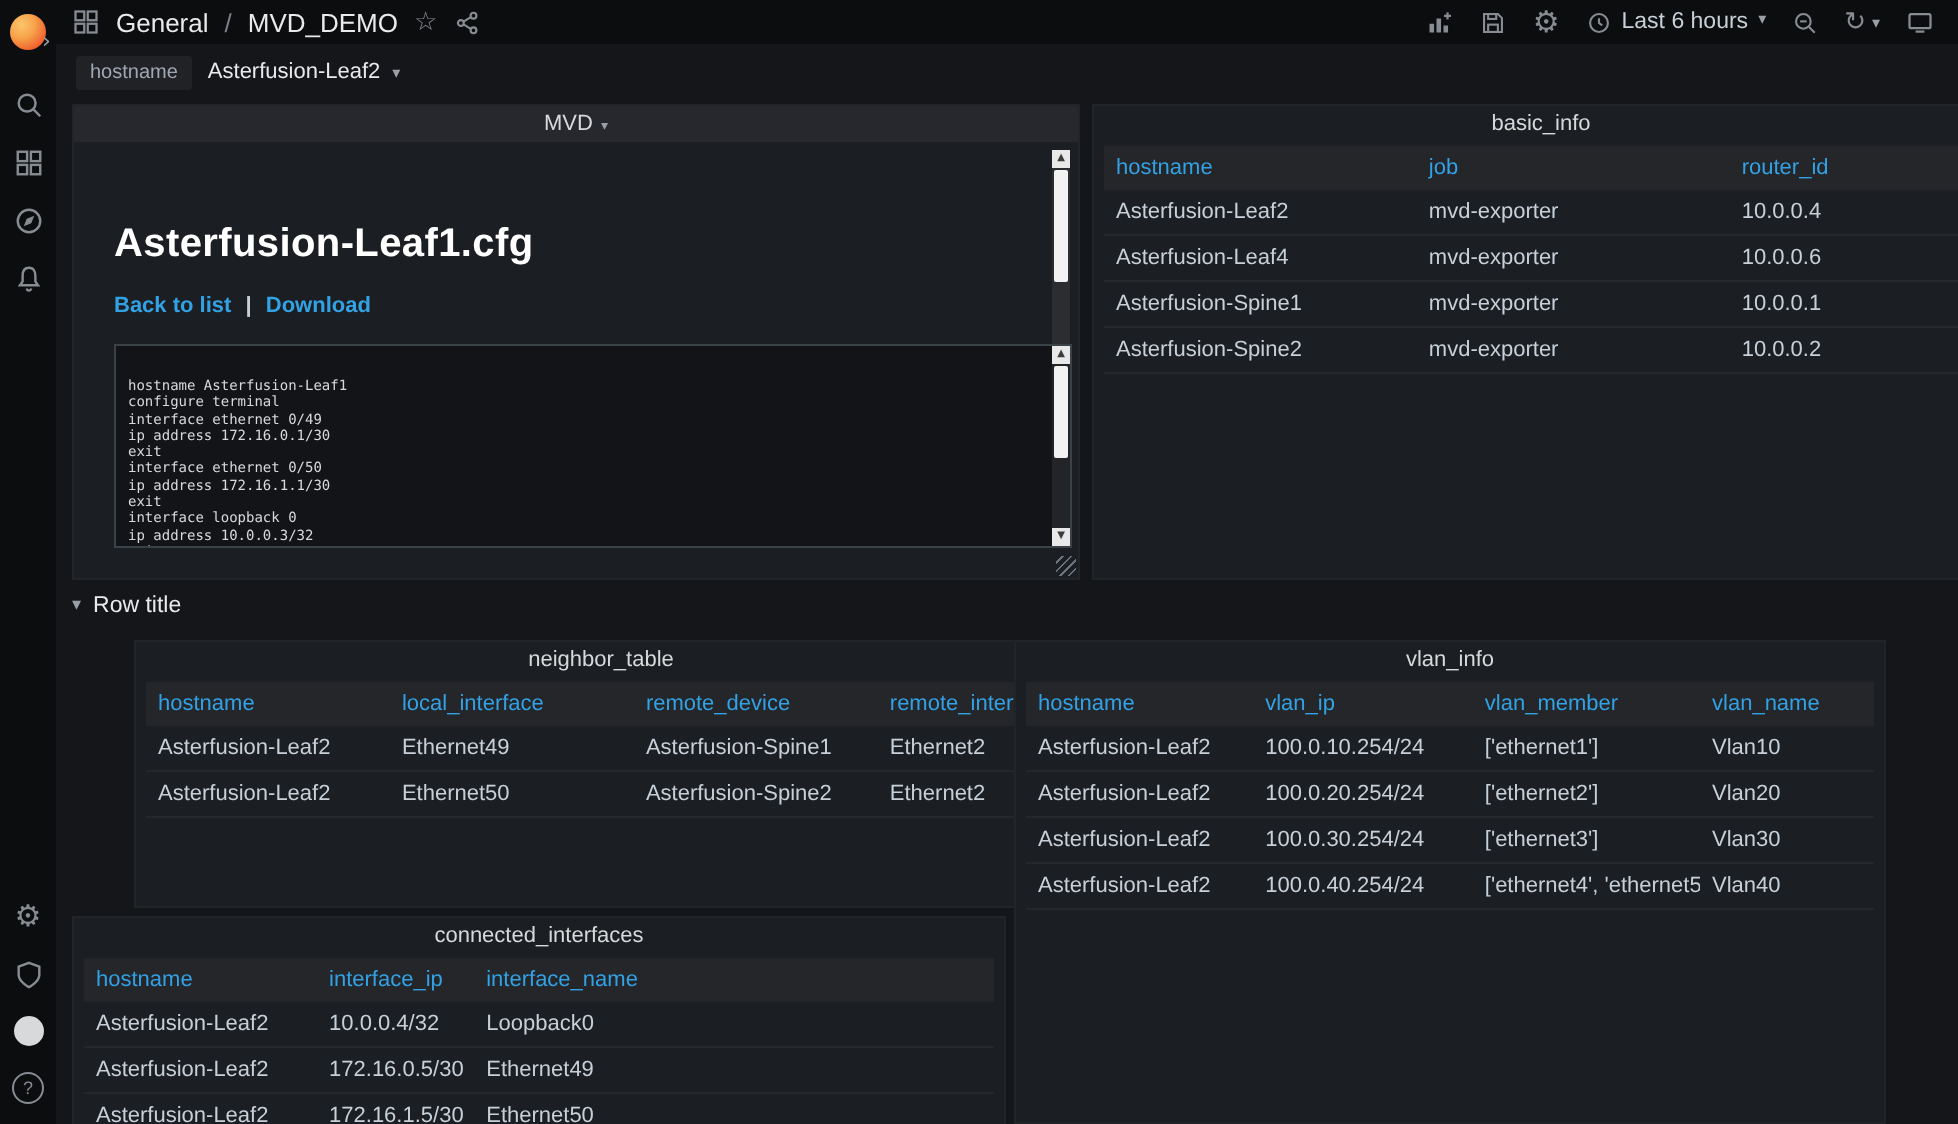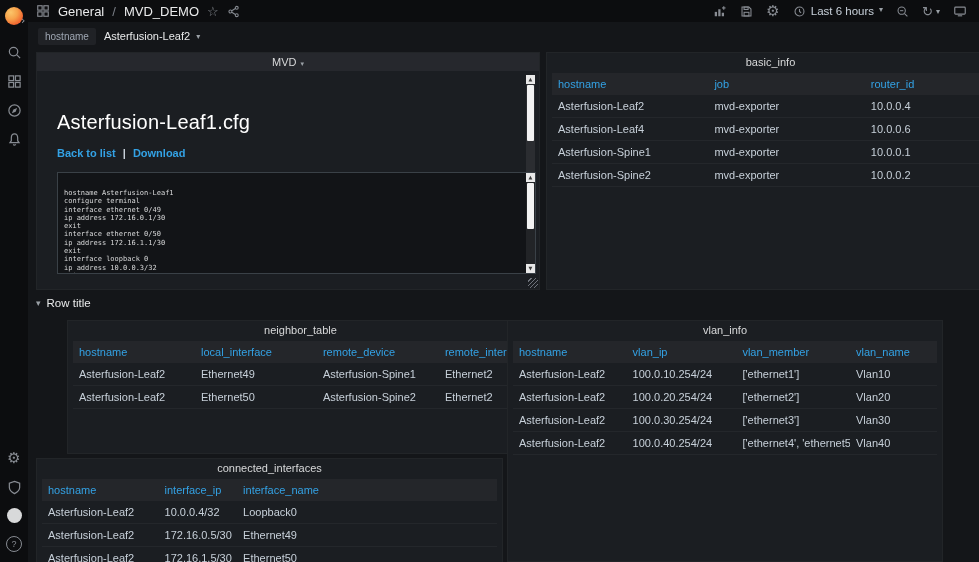--- a/index.html
+++ b/index.html
@@ -70,21 +70,21 @@
     padding:5px 6px;white-space:nowrap;overflow:hidden;cursor:pointer;}
   .gtable td{font-size:11px;color:#c7d0d9;padding:5px 6px;border-bottom:1px solid rgba(255,255,255,0.045);
     white-space:nowrap;overflow:hidden;}
   .cols-basic th:nth-child(1){width:36%}.cols-basic th:nth-child(2){width:36%}.cols-basic th:nth-child(3){width:28%}
   .cols-neighbor th:nth-child(1){width:27%}.cols-neighbor th:nth-child(2){width:27%}.cols-neighbor th:nth-child(3){width:27%}.cols-neighbor th:nth-child(4){width:19%}
   .cols-vlan th:nth-child(1){width:27%}.cols-vlan th:nth-child(2){width:26%}.cols-vlan th:nth-child(3){width:27%}.cols-vlan th:nth-child(4){width:20%}
   .cols-connected th:nth-child(1){width:25%}.cols-connected th:nth-child(2){width:16%}.cols-connected th:nth-child(3){width:59%}
 
   
   .mvd-body{position:absolute;top:18px;left:0;right:0;bottom:0;padding:40px 22px 0 20px;box-sizing:border-box;}
-  .cfg-title{font-size:20px;font-weight:normal;color:#ffffff;letter-spacing:.2px;}
+  .cfg-title{font-size:20px;font-weight:bold;color:#ffffff;letter-spacing:.2px;}
   .cfg-links{margin-top:13px;font-size:11px;font-weight:bold;}
   .cfg-link{color:#33a2e5;text-decoration:none;cursor:pointer;}
   .lsep{color:#c7d0d9;margin:0 4px;}
   .code-wrap{position:relative;margin-top:13px;width:479px;height:102px;z-index:2;}
   .cfg-code{margin:0;width:100%;height:100%;box-sizing:border-box;background:#121417;border:1px solid #3a4147;
     font-family:"DejaVu Sans Mono",monospace;font-size:7px;line-height:8.3px;color:#d8d9da;
     padding:16px 14px 4px 6px;overflow:hidden;}
 
   .vscroll{position:absolute;width:9px;background:rgba(255,255,255,0.07);}
   .code-scroll{top:1px;right:1px;bottom:1px;}

